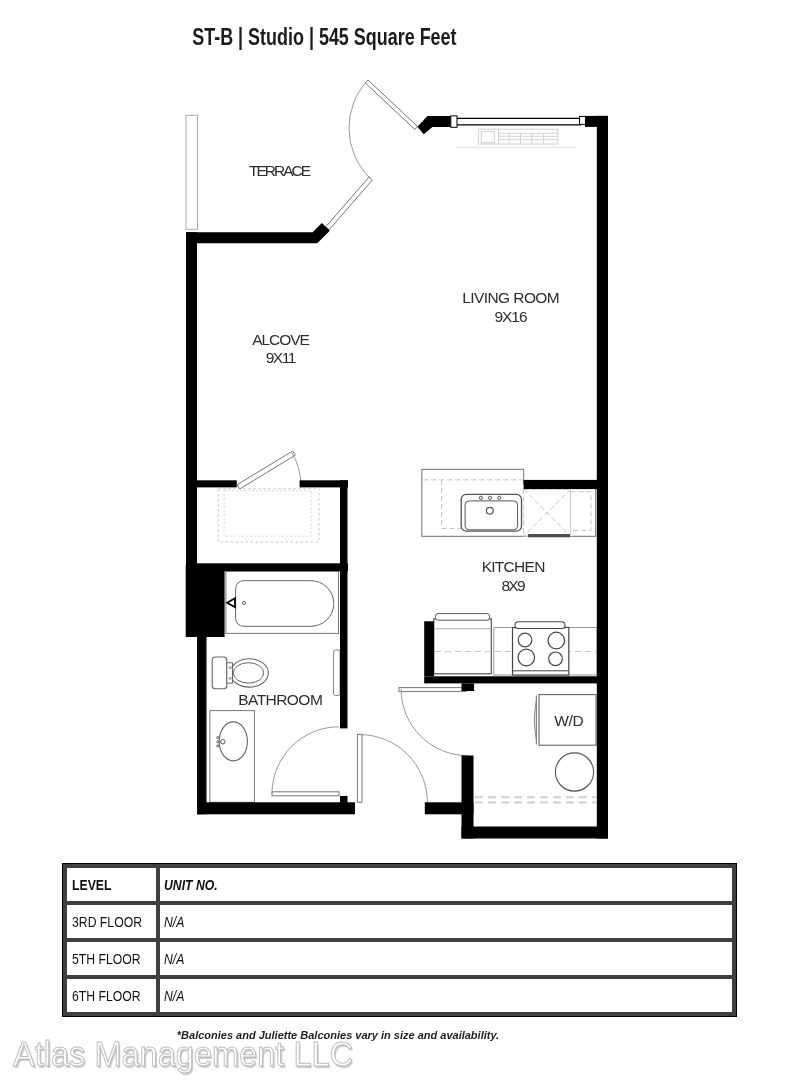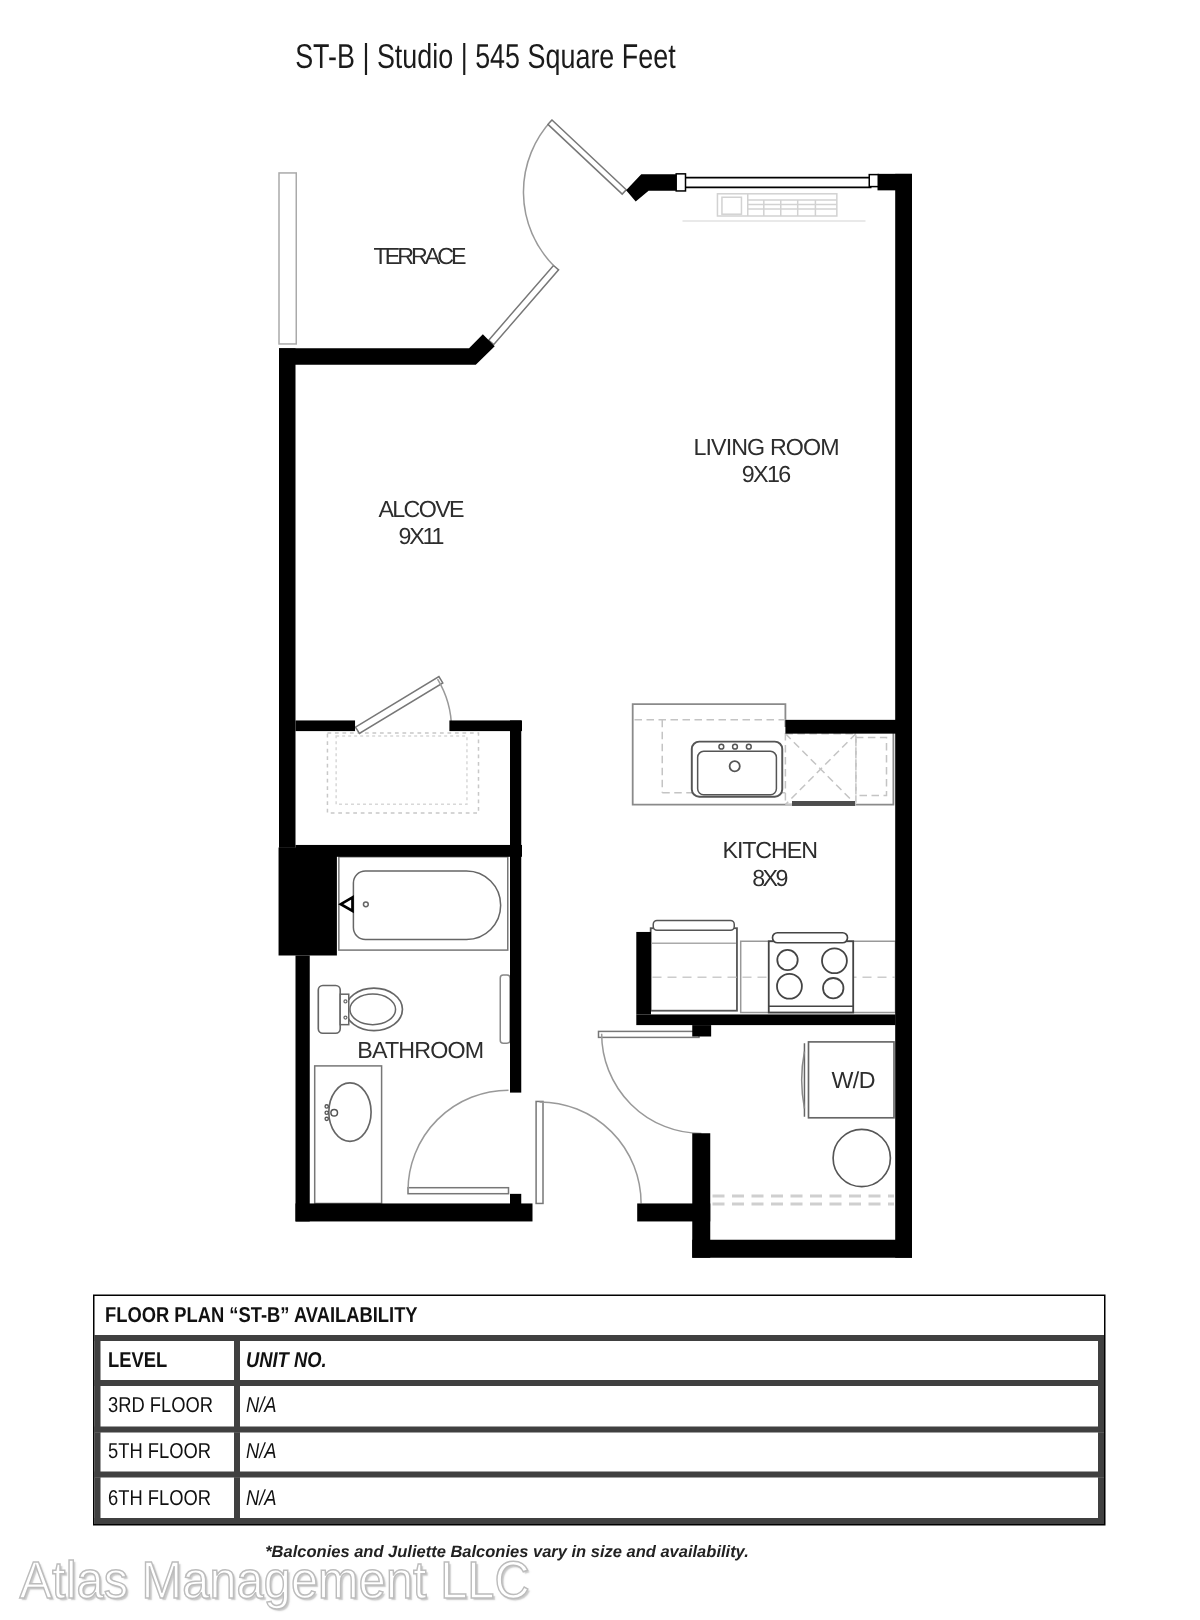--- a/index.html
+++ b/index.html
@@ -1,17 +1,17 @@
 <!DOCTYPE html>
 <html><head>
 <meta charset="utf-8">
 <style>
   html,body{margin:0;padding:0;background:#fff;}
   body{width:800px;height:1080px;position:relative;font-family:"Liberation Sans",sans-serif;overflow:hidden;}
-  #title{position:absolute;top:26px;left:0;width:648px;text-align:center;font-size:23px;line-height:23px;font-weight:normal;color:#1b1b1b;}
+  #title{position:absolute;top:26px;left:0;width:648px;text-align:center;font-size:23px;line-height:23px;font-weight:bold;color:#1b1b1b;}
   #ts{display:inline-block;transform:scaleX(0.78);transform-origin:center;white-space:nowrap;}
   #plan{position:absolute;top:0;left:0;}
   #tablewrap{position:absolute;left:62px;top:863px;width:673px;height:152px;border:1.5px solid #000;}
   table{border-collapse:collapse;width:100%;height:100%;table-layout:fixed;font-size:14.4px;color:#111;}
   td .s{display:inline-block;transform:scaleX(0.85);transform-origin:left center;white-space:nowrap;}
   td{border:4px solid #404040;padding:0 0 0 4.5px;vertical-align:middle;}
   tr.t td{border:none;border-bottom:1px solid #000;}
   td.c1{width:92px;} td.c2{padding-left:3.5px;font-style:italic;}
   .b{font-weight:bold;}
   #wm{position:absolute;left:13px;top:1034px;font-size:35px;line-height:40px;color:#fff;-webkit-text-stroke:1px #bcbcbc;text-shadow:1.5px 1.5px 1px rgba(145,145,145,0.5);white-space:nowrap;transform:scaleX(0.93);transform-origin:left center;}
@@ -173,23 +173,20 @@
     <text x="569" y="725.5" textLength="29.3">W/D</text>
   </g>
 </svg>
 <div id="tablewrap">
 <table>
 <colgroup>
         <col style="width:93px">
         <col>
       </colgroup>
   <tbody>
-        <tr class="t">
-          <td colspan="2" class="b"><span class="s">FLOOR PLAN “ST-B” AVAILABILITY</span></td>
-        </tr>
   <tr>
           <td class="c1 b"><span class="s">LEVEL</span></td>
           <td class="b c2"><span class="s">UNIT NO.</span></td>
         </tr>
   <tr>
           <td class="c1"><span class="s">3RD FLOOR</span></td>
           <td class="c2"><span class="s">N/A</span></td>
         </tr>
   <tr>
           <td class="c1"><span class="s">5TH FLOOR</span></td>

